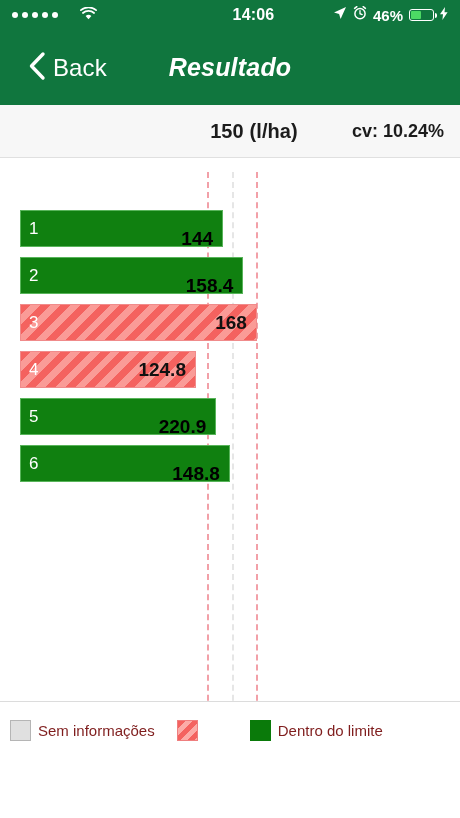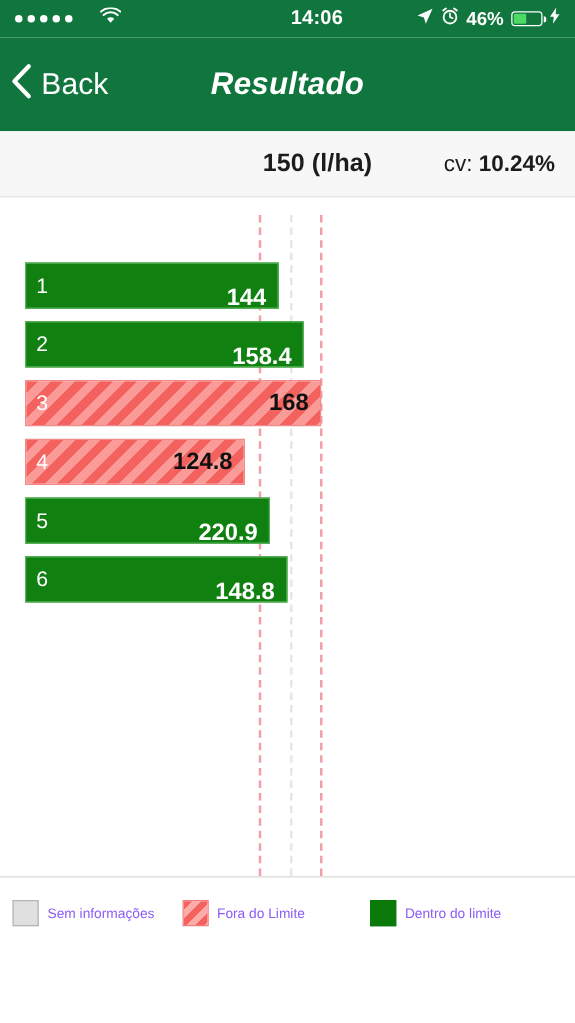--- a/index.html
+++ b/index.html
@@ -38,21 +38,21 @@
   
   #nav-bar {
     height:75px;
     background:#10763e;
     position:relative;
     display:flex;
     align-items:center;
   }
   #back-button {
     display:flex; align-items:center; gap:7px;
-    padding-left:8px; color:#ffffff; cursor:pointer;
+    padding-left:28px; color:#ffffff; cursor:pointer;
     position:relative; z-index:2;
   }
   #back-label { font-size:24px; font-weight:400; letter-spacing:0.1px; }
   #nav-title {
     position:absolute; left:0; right:0; text-align:center;
     color:#ffffff; font-size:25px; font-weight:600; letter-spacing:0.2px;font-style:italic;
   }
 
   
   #info-row {
@@ -63,21 +63,21 @@
     position:relative;
   }
   #info-dose {
     position:absolute; left:0; right:0; text-align:center;
     font-size:20px; font-weight:700; color:#1c1c1c; letter-spacing:0.1px;margin-left:48px;
   }
   #info-cv {
     margin-left:auto; padding-right:16px;
     font-size:18px; color:#1c1c1c; position:relative; z-index:2;
   }
-  #info-cv .cv-label { font-weight:400; }
+  #info-cv .cv-label { font-weight:700; }
   #info-cv .cv-value { font-weight:700; }
 
   
   #chart-area {
     position:relative;
     height:601px;
     background:#ffffff;
     overflow:hidden;
   }
   .ref-line {
@@ -106,21 +106,21 @@
     border:1.5px solid #f08b8b;
   }
   .bar-index {
     position:absolute; left:8px;
     font-size:17px; color:#ffffff; font-weight:400;
   }
   .bar-value {
     position:absolute; right:9px;
     font-size:19px; font-weight:700;
   }
-  .bar.inside .bar-value { color:#ffffff;margin-top:20px; }
+  .bar.inside .bar-value { color:#000000;margin-top:20px; }
   .bar.outside .bar-value { color:#111111; }
 
   
   #legend {
     position:absolute; left:0; right:0; bottom:0;
     height:58px;
     border-top:1px solid #dcdcdc;
     background:#ffffff;
     display:flex; align-items:center;
   }
@@ -131,21 +131,21 @@
   .swatch { width:21px; height:21px; box-sizing:border-box; }
   .swatch.none { background:#e0e0e0; border:1.5px solid #b5b5b5; }
   .swatch.out {
     background:
       repeating-linear-gradient(135deg,
         #f4625f 0px, #f4625f 5px,
         #fcaba7 5px, #fcaba7 10px);
     border:1.5px solid #ef7f7f;
   }
   .swatch.in { background:#0a7a0a; border:1.5px solid #0a7a0a; }
-  .legend-label { font-size:11px; color:#8b5cf6; }
+  .legend-label { font-size:15px; color:#7f1d1d; }
 </style>
 </head>
 <body>
 
 <div id="status-bar">
   <div class="sb-left">
     <span class="dots">
       <span class="dot"></span>
         <span class="dot"></span>
         <span class="dot"></span>
@@ -251,20 +251,19 @@
       </div>
     </div>
 
   <div id="legend">
     <div class="legend-item">
       <span class="swatch none"></span>
       <span class="legend-label">Sem informações</span>
     </div>
     <div class="legend-item">
       <span class="swatch out"></span>
-      <span class="legend-label">Fora do Limite</span>
     </div>
     <div class="legend-item">
       <span class="swatch in"></span>
       <span class="legend-label">Dentro do limite</span>
     </div>
   </div>
 </div>
 
 </body></html>

